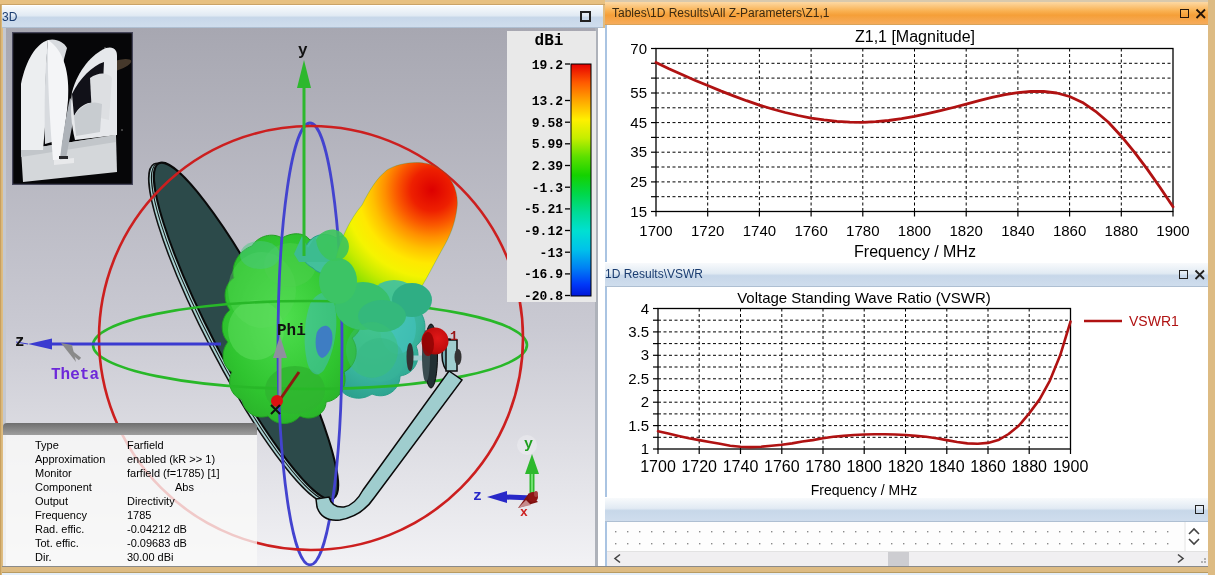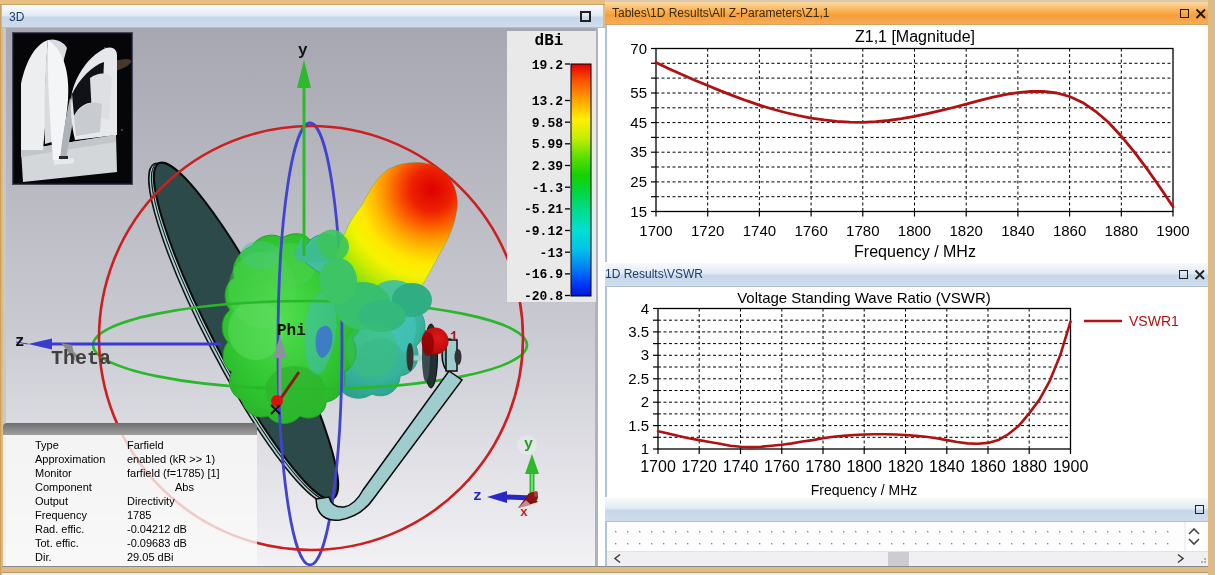--- a/index.html
+++ b/index.html
@@ -10,21 +10,21 @@
   .bluebar {
     background:linear-gradient(#f8fafc, #e1eaf3 45%, #c7d7e9 55%, #cfdded);
     color:#1a3c70; font-size:12px;
     border-top:1px solid #ffffff;
     border-bottom:1px solid #aebfd2;
   }
 </style>
 </head>
 <body>
 
-<div class="abs bluebar" style="left:2px; top:5px; width:601px; height:23px; line-height:22px; padding-left:7px;">3D</div>
+<div class="abs bluebar" style="left:2px; top:5px; width:601px; height:23px; line-height:22px; ">3D</div>
 <div class="abs" style="left:580px; top:11px; width:11px; height:11px; border:2px solid #222;"></div>
 
 <div class="abs" style="left:3px; top:28px; width:595px; height:538px; background:linear-gradient(#a7a7b1, #c9c9d2 55%, #f2f2f5); border-left:3px solid #c4c8d0; border-right:3px solid #aeb2ba;">
 </div>
 <div class="abs" style="left:598px; top:28px; width:7px; height:539px; background:#ffffff;"></div>
 
 <svg class="abs" style="left:0; top:0;" width="610" height="575" viewBox="0 0 610 575">
   <defs>
     <radialGradient id="lobe" cx="432" cy="190" r="175" gradientUnits="userSpaceOnUse">
       <stop offset="0" stop-color="#dd0000"></stop>
@@ -133,21 +133,21 @@
   <line x1="532" y1="498" x2="505" y2="497" stroke="#2828c8" stroke-width="5"></line>
   <polygon points="487,497 507,491 507,503" fill="#2828c8"></polygon>
   <polygon points="518,508 529,493 538,502" fill="#7e1010"></polygon>
   <polygon points="518,508 526,500 531,505" fill="#c68a8a"></polygon>
   <circle cx="533" cy="497" r="5" fill="#8e1414"></circle>
   <ellipse cx="536" cy="494" rx="2" ry="3" fill="#a84040"></ellipse>
 </svg>
 
 <div class="abs mono" style="left:298px; top:42px; font-size:16px; color:#111;">y</div>
 <div class="abs mono" style="left:15px; top:333px; font-size:16px; color:#111;">z</div>
-<div class="abs mono" style="left:51px; top:347px; font-size:20px; color:#404040;">Theta</div>
+<div class="abs mono" style="left:51px; top:366px; font-size:16px; color:#6d28d9;">Theta</div>
 <div class="abs mono" style="left:277px; top:322px; font-size:16px; color:#111;">Phi</div>
 <div class="abs mono" style="left:450px; top:329px; font-size:13px; color:#9a1515;">1</div>
 <div class="abs mono" style="left:524px; top:436px; font-size:15px; color:#1e9e1e;">y</div>
 <div class="abs mono" style="left:473px; top:488px; font-size:15px; color:#2828c8;">z</div>
 <div class="abs mono" style="left:520px; top:505px; font-size:13px; color:#cc2020;">x</div>
 
 <svg class="abs" style="left:12px; top:32px;" width="121" height="153" viewBox="0 0 121 153">
   <rect x="0" y="0" width="121" height="153" fill="#060608"></rect>
   <ellipse cx="103" cy="34" rx="17" ry="5" fill="#7a6248" opacity="0.55" transform="rotate(-18 103 34)"></ellipse>
   <circle cx="22" cy="75" r="0.8" fill="#999"></circle>
@@ -233,21 +233,21 @@
     <div style="position:absolute; left:124px; top:46px;margin-left:48px;">Abs</div>
 <div style="position:absolute; left:32px; top:60px;">Output</div>
     <div style="position:absolute; left:124px; top:60px;">Directivity</div>
 <div style="position:absolute; left:32px; top:74px;">Frequency</div>
     <div style="position:absolute; left:124px; top:74px;">1785</div>
 <div style="position:absolute; left:32px; top:88px;">Rad. effic.</div>
     <div style="position:absolute; left:124px; top:88px;">-0.04212 dB</div>
 <div style="position:absolute; left:32px; top:102px;">Tot. effic.</div>
     <div style="position:absolute; left:124px; top:102px;">-0.09683 dB</div>
 <div style="position:absolute; left:32px; top:116px;">Dir.</div>
-    <div style="position:absolute; left:124px; top:116px;">29.05 dBi</div>
+    <div style="position:absolute; left:124px; top:116px;">30.00 dBi</div>
 </div>
 
 <div class="abs" style="left:605px; top:0; width:603px; height:567px; background:#ffffff; border-left:2px solid #aac4e2;"></div>
 
 <div class="abs" style="left:605px; top:0px; width:603px; height:25px; background:linear-gradient(#fdd9a4, #f9b050 42%, #f59f38 60%, #f6ac5c); border-top:2px solid #d9c9ad; border-bottom:1px solid #d9a35a; color:#3b2a12; font-size:12px; line-height:22px; padding-left:7px;">Tables\1D Results\All Z-Parameters\Z1,1</div>
 <div class="abs" style="left:1180px; top:9px; width:9px; height:9px; border:1.6px solid #231409;"></div>
 <svg class="abs" style="left:1195px; top:8px;" width="12" height="12">
     <path d="M1.5 1.5 L10 10 M10 1.5 L1.5 10" stroke="#231409" stroke-width="1.8"></path>
   </svg>
 

